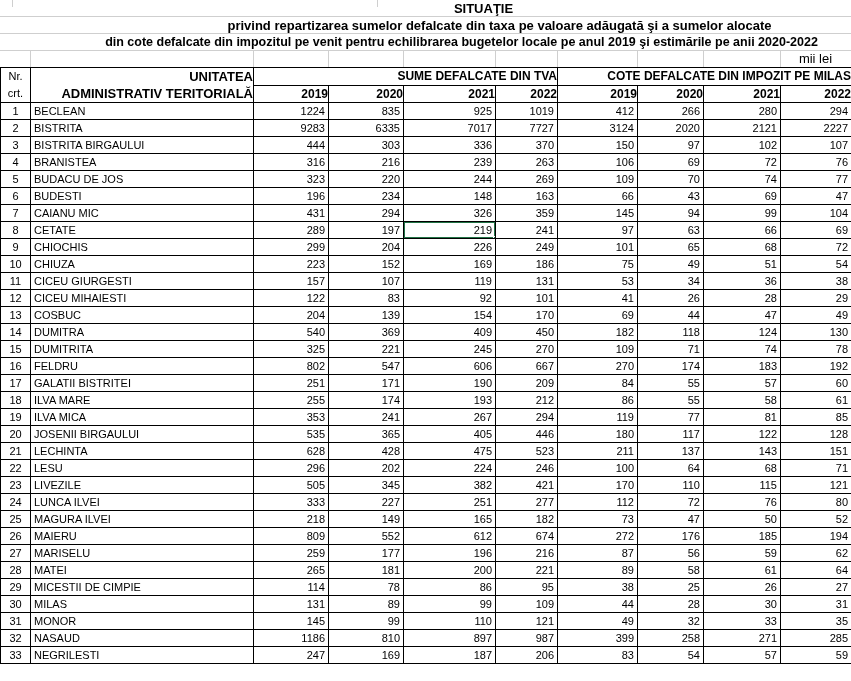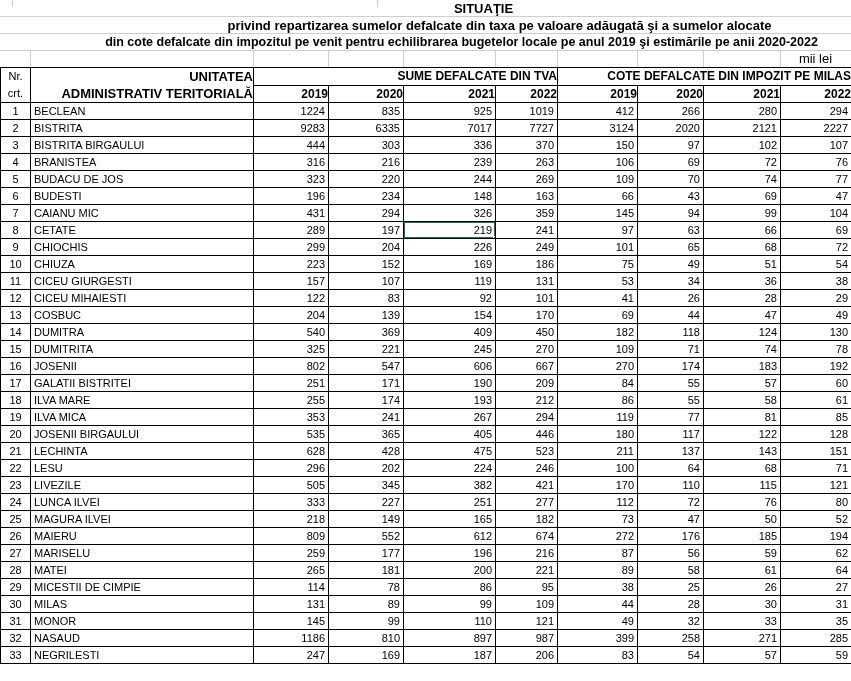--- a/index.html
+++ b/index.html
@@ -292,21 +292,21 @@
       <td class="c-val">221</td>
       <td class="c-val">245</td>
       <td class="c-val">270</td>
       <td class="c-val">109</td>
       <td class="c-val">71</td>
       <td class="c-val">74</td>
       <td class="c-val">78</td>
     </tr>
         <tr>
       <td class="c-nr">16</td>
-      <td class="c-name">JOSENII</td>
+      <td class="c-name">FELDRU</td>
       <td class="c-val">802</td>
       <td class="c-val">547</td>
       <td class="c-val">606</td>
       <td class="c-val">667</td>
       <td class="c-val">270</td>
       <td class="c-val">174</td>
       <td class="c-val">183</td>
       <td class="c-val">192</td>
     </tr>
         <tr>

